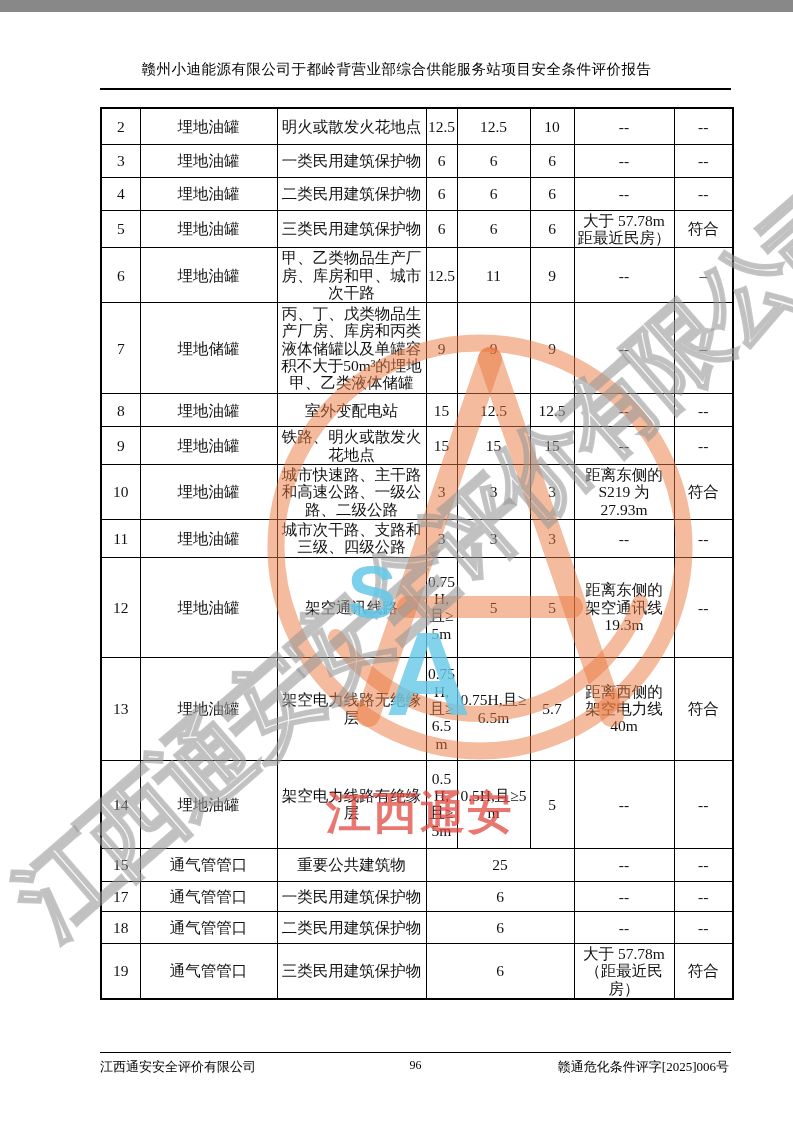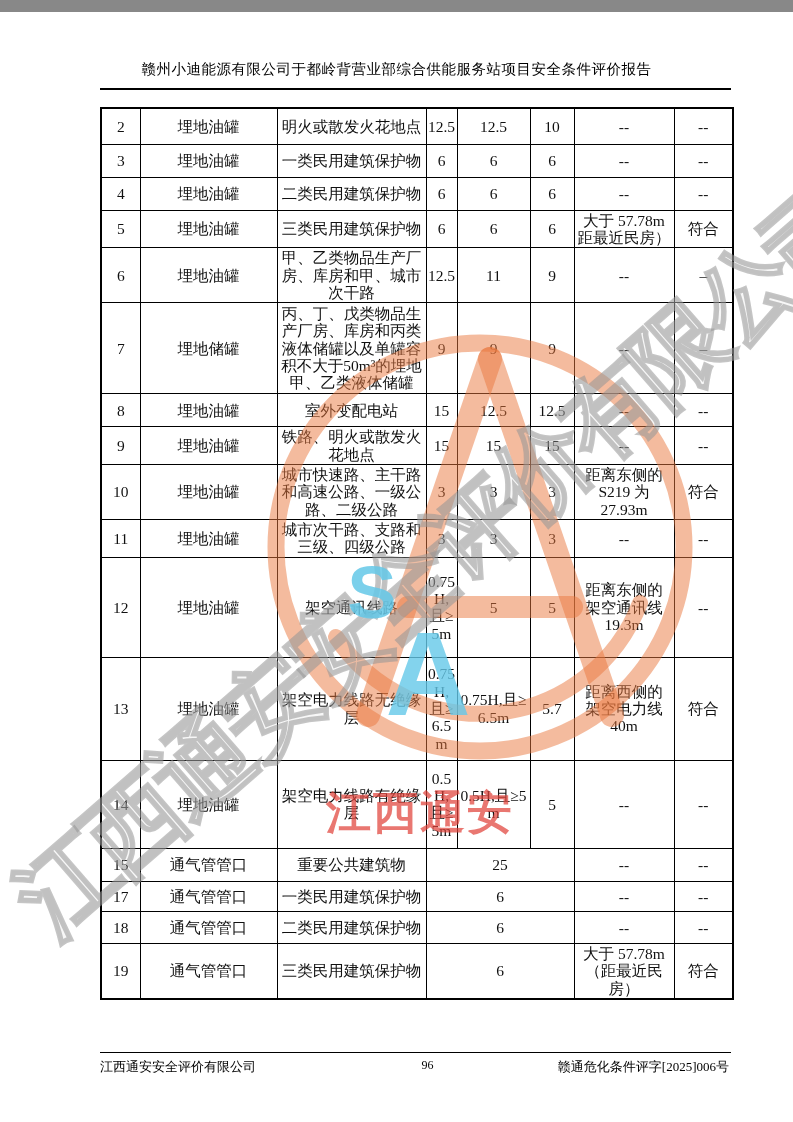--- a/index.html
+++ b/index.html
@@ -22,21 +22,21 @@
   .dist-table{border:2px solid #000;}
   .dist-table td{
     border:1px solid #000;text-align:center;vertical-align:middle;
     padding:1px 1px;word-break:break-all;white-space:pre-line;color:#111;
   }
   .dist-table td.c-no{padding:0;}
   
   .footer-rule{position:absolute;left:100px;top:1040px;width:631px;height:0;border-top:1.5px solid #000;}
   .footer{position:absolute;left:100px;top:1046px;width:631px;font-size:13px;color:#000;}
   .footer .f-left{position:absolute;left:0;top:0;}
-  .footer .f-center{position:absolute;left:12px;top:0;width:100%;text-align:center;font-size:12px;}
+  .footer .f-center{position:absolute;left:0;top:0;width:100%;text-align:center;font-size:12px;}
   .footer .f-right{position:absolute;right:2px;top:0;}
   
   .watermark-layer{position:absolute;left:0;top:0;width:100%;height:100%;z-index:2;pointer-events:none;}
   .stamp-svg{position:absolute;left:240px;top:295px;}
   .wm-diagonal{
     position:absolute;left:440px;top:550px;white-space:nowrap;
     transform:translate(-50%,-50%) rotate(-41deg);
     font-size:96px;letter-spacing:-6px;font-weight:bold;
     color:rgba(200,200,200,0.14);
     -webkit-text-stroke:2.5px rgba(150,150,150,0.55);

